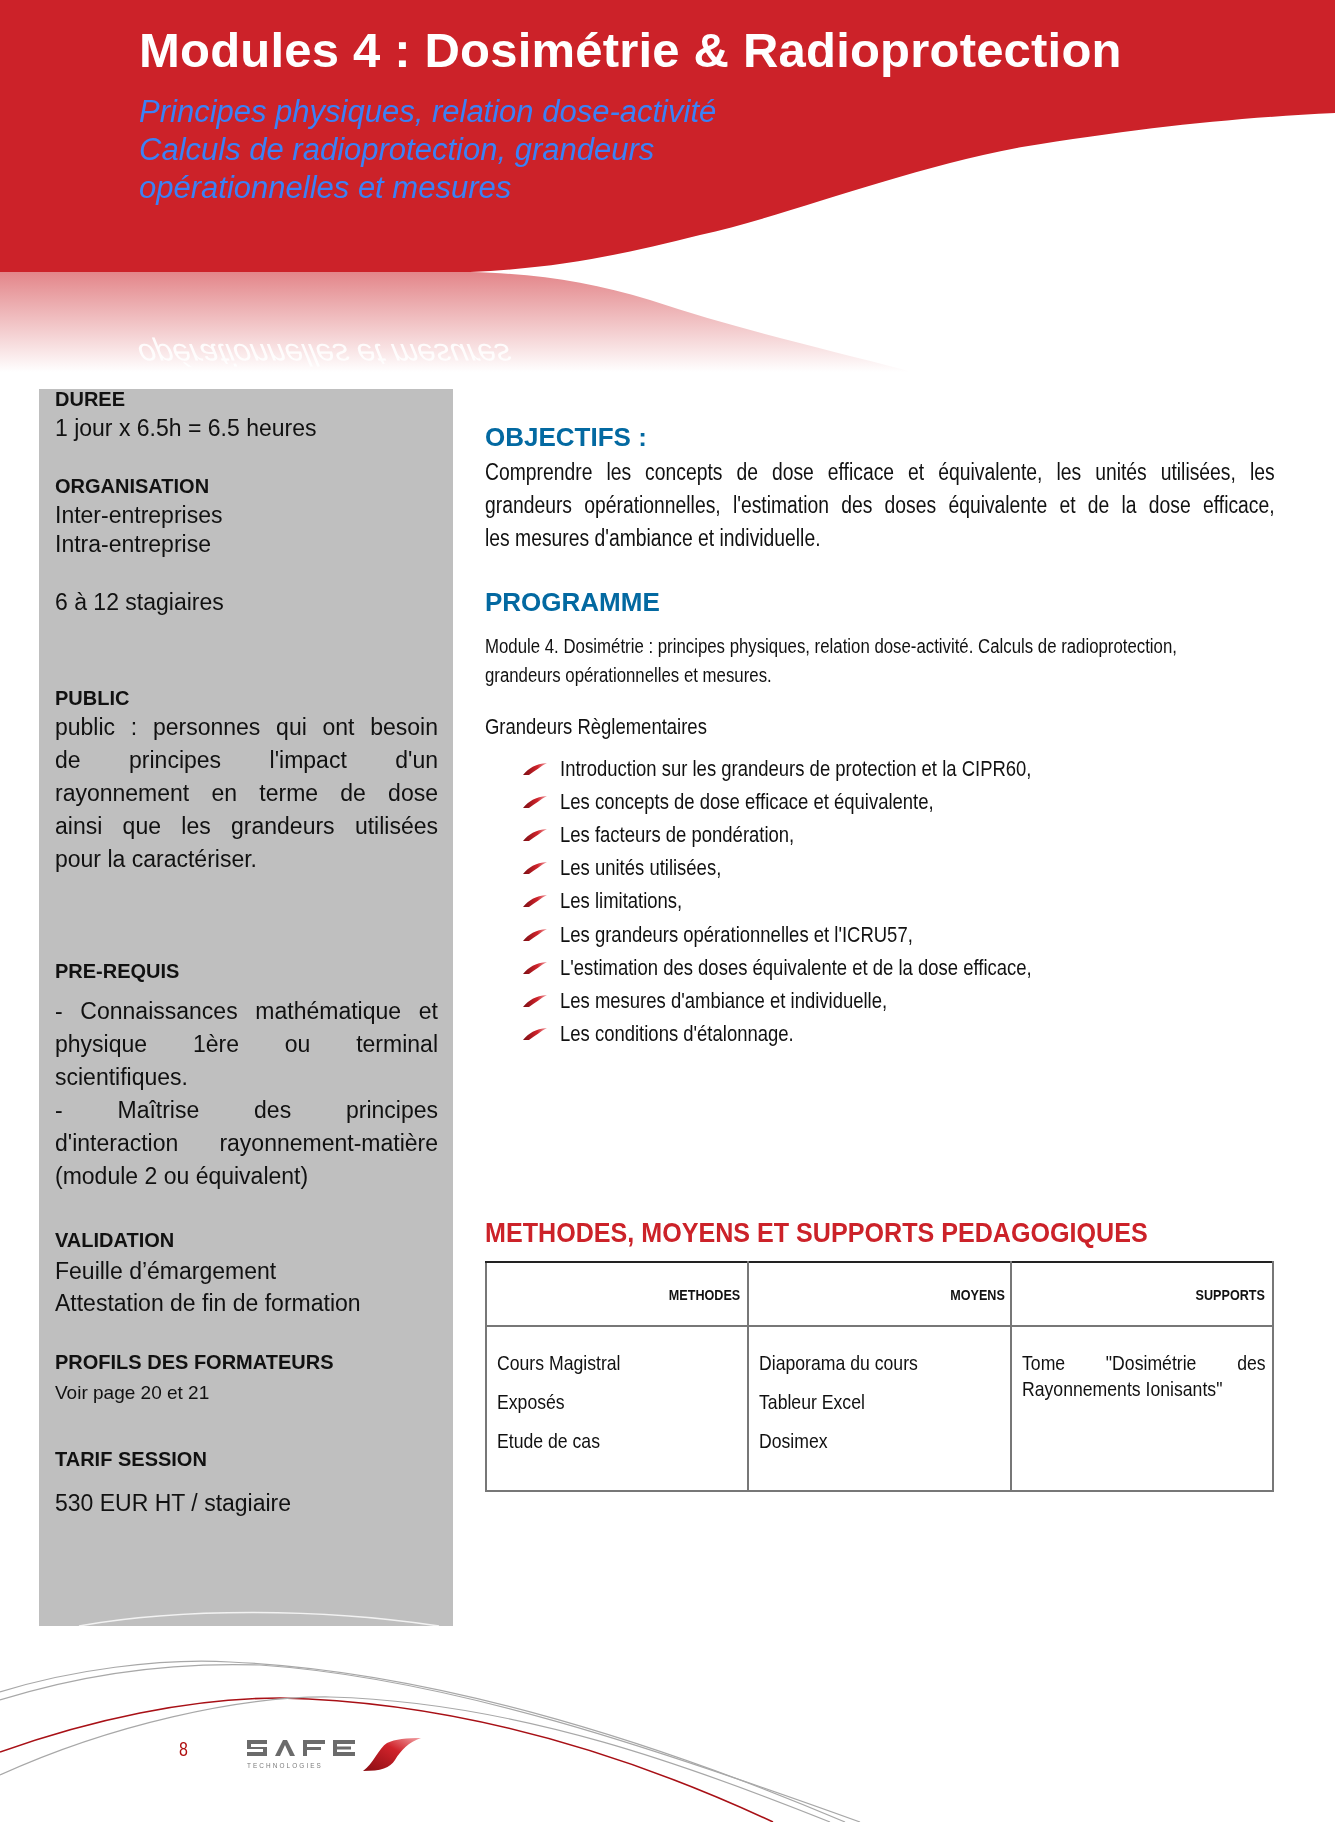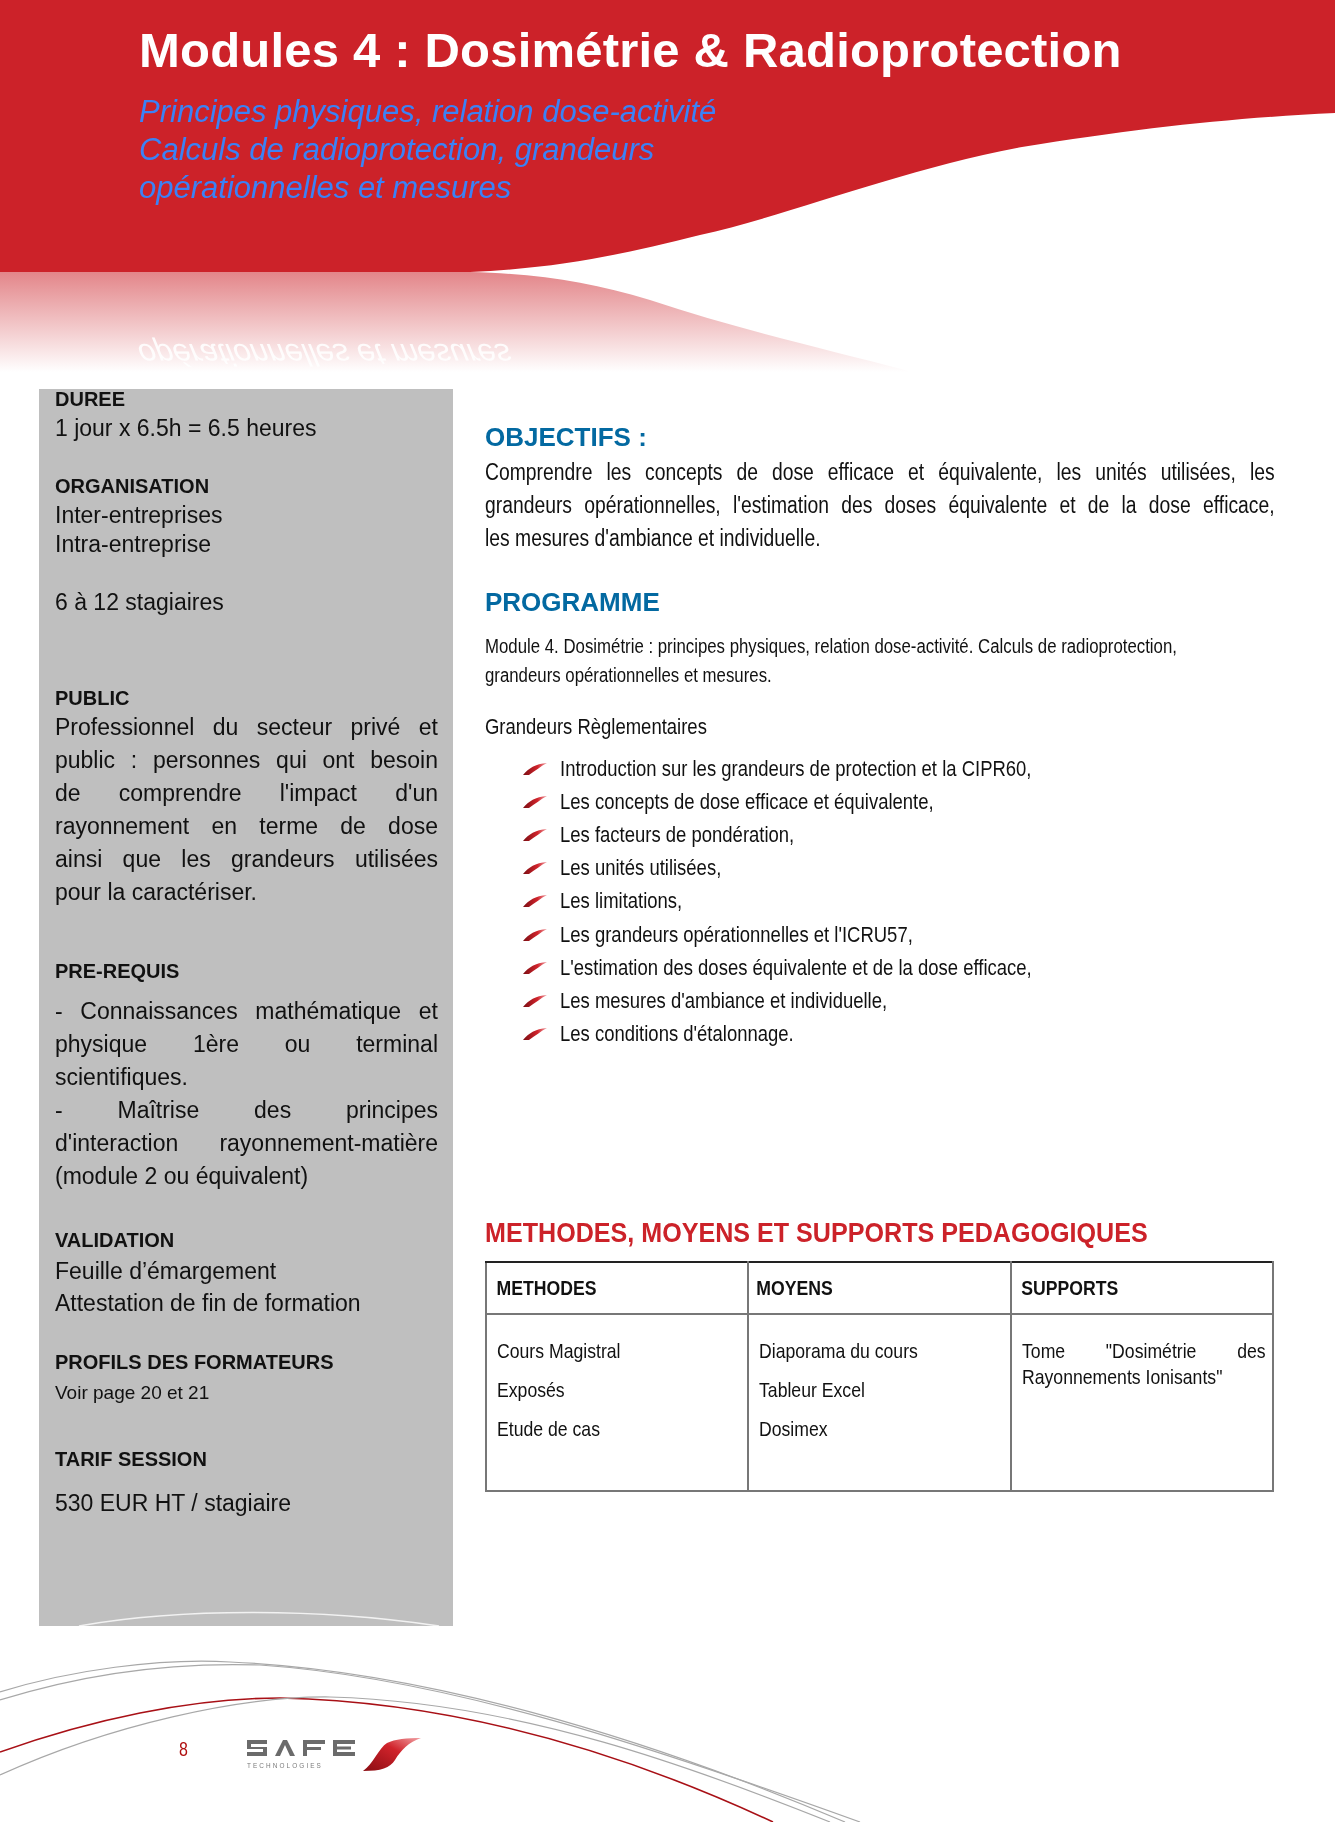--- a/index.html
+++ b/index.html
@@ -59,21 +59,21 @@
   .methods-title {
     position: absolute; left: 485px; top: 1218px; font-size: 27px; font-weight: bold; color: #cc2229;
     white-space: nowrap; transform: scaleX(0.93); transform-origin: left top;
   }
   table.methods {
     position: absolute; left: 485px; top: 1261px; width: 789px; height: 231px;
     border-collapse: collapse; table-layout: fixed;
   }
   table.methods th, table.methods td { border: 2px solid #777; vertical-align: top; }
   table.methods tr:first-child th { border-top: 2px solid #222; }
-  table.methods th { height: 52px; vertical-align: middle; text-align: left; font-size: 21px; font-weight: bold; }
+  table.methods th { height: 64px; vertical-align: middle; text-align: right; font-size: 15px; font-weight: bold; }
   table.methods th span { display: inline-block; transform: scaleX(0.84); }
   table.methods td { padding: 16px 10px 0 10px; font-size: 21px; }
   .cell-line { display: block; line-height: 39px; white-space: nowrap; transform: scaleX(0.84); transform-origin: left center; }
   .cell-wrap { display: block; width: 290px; line-height: 26px; transform: scaleX(0.84); transform-origin: left top; margin-top: 7px; }
   .cell-wrap .ln { display: block; text-align: justify; text-align-last: justify; white-space: nowrap; }
   .cell-wrap .ln.last { text-align-last: left; }
 
   
   .footer-curves { position: absolute; left: 0; top: 1640px; width: 1335px; height: 182px; }
   .page-number { position: absolute; left: 178px; top: 1738px; font-size: 20px; color: #b01010; transform: scaleX(0.8); }
@@ -110,23 +110,22 @@
   <div class="sb" style="top:25px">1 jour x 6.5h = 6.5 heures</div>
 
   <div class="sb sb-h" style="top:83px">ORGANISATION</div>
   <div class="sb" style="top:112px">Inter-entreprises</div>
   <div class="sb" style="top:141px">Intra-entreprise</div>
 
   <div class="sb" style="top:199px">6 à 12 stagiaires</div>
 
   <div class="sb sb-h" style="top:295px">PUBLIC</div>
   <div class="sb sb-just" style="top:322px">
-    <span class="ln">Professionnel du secteur privé et</span>
     <span class="ln">public : personnes qui ont besoin</span>
-    <span class="ln">de comprendre l'impact d'un</span>
+    <span class="ln">de principes l'impact d'un</span>
     <span class="ln">rayonnement en terme de dose</span>
     <span class="ln">ainsi que les grandeurs utilisées</span>
     <span class="ln last">pour la caractériser.</span>
   </div>
 
   <div class="sb sb-h" style="top:568px">PRE-REQUIS</div>
   <div class="sb sb-just" style="top:606px">
     <span class="ln">- Connaissances mathématique et</span>
     <span class="ln">physique 1ère ou terminal</span>
     <span class="ln last">scientifiques.</span>

